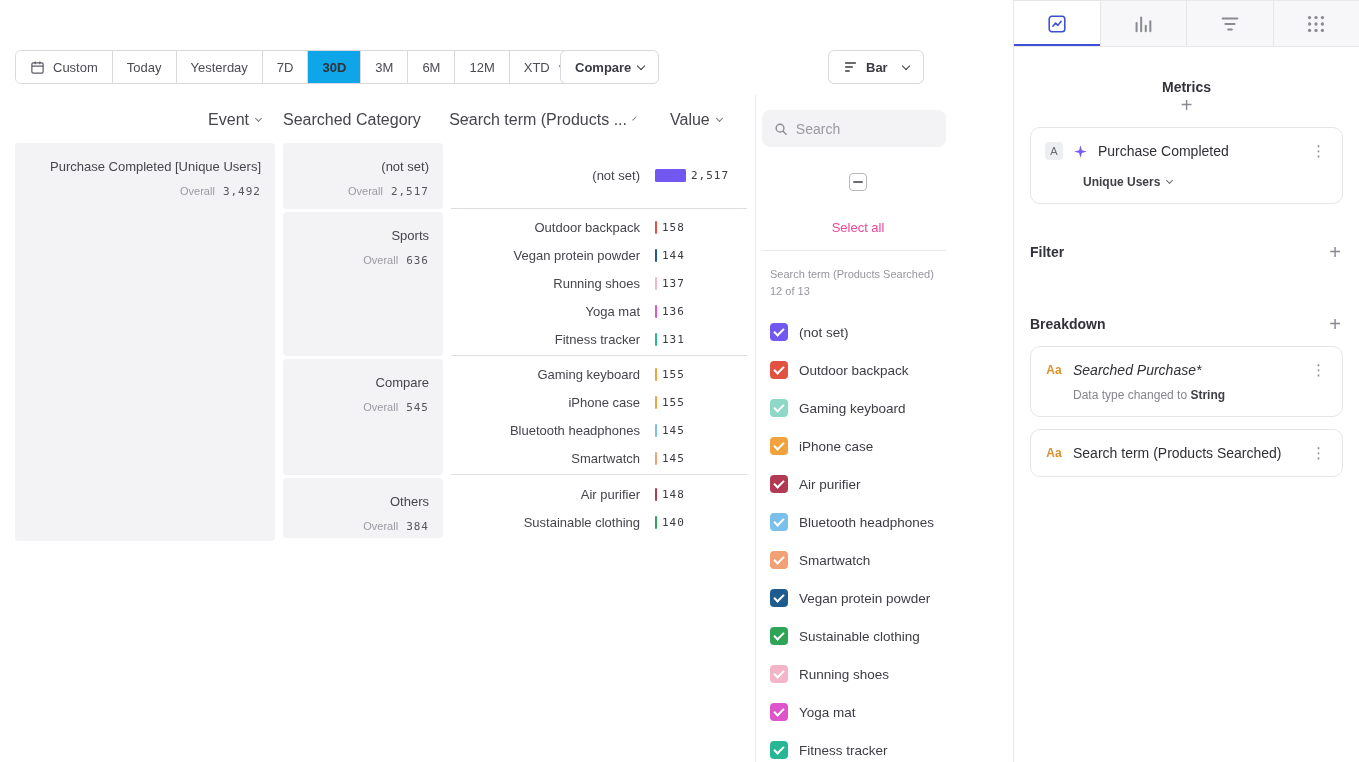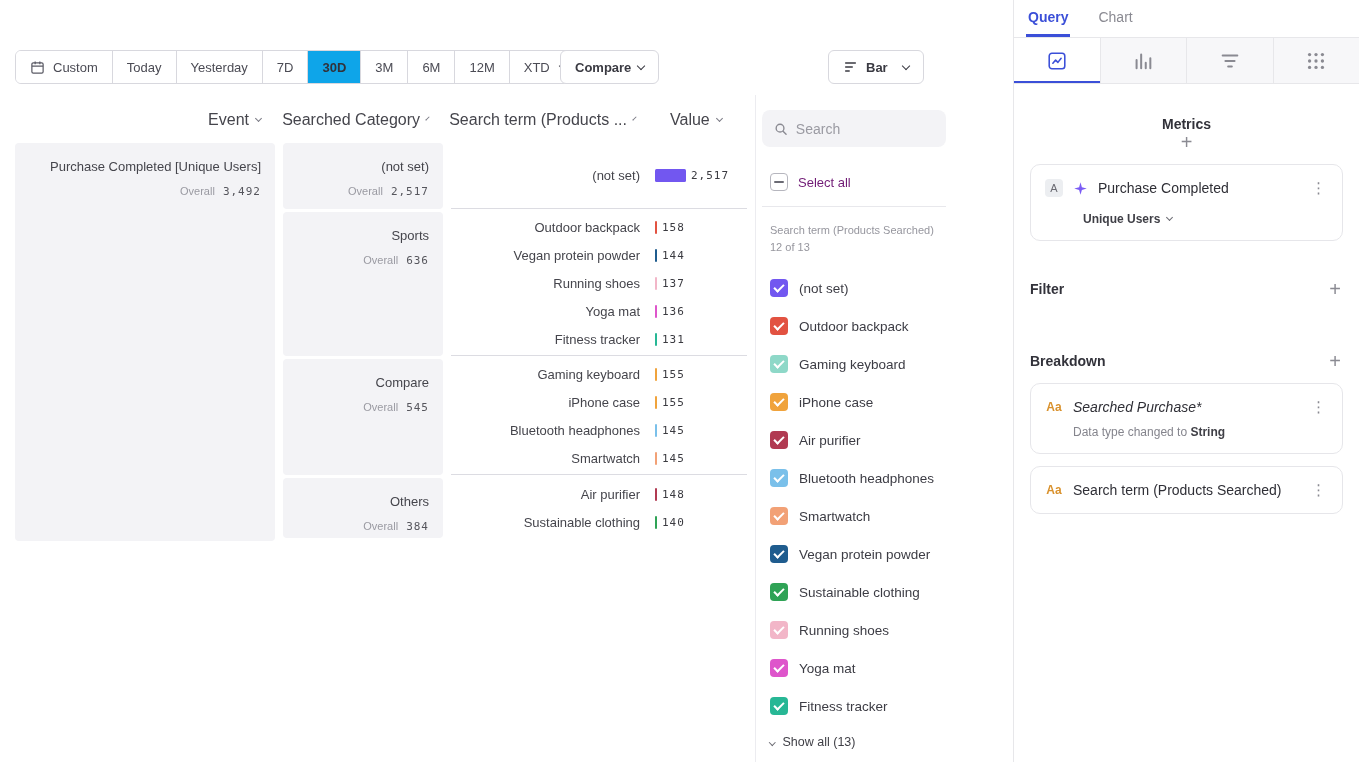--- a/index.html
+++ b/index.html
@@ -21,21 +21,21 @@
   .btn { position:absolute; display:flex; align-items:center; height:34px; padding:0 14px;
          border:1px solid #d8d8de; border-radius:6px; background:#fff; font-size:13px; color:#3a3a42; cursor:pointer; }
   .compare-btn { left:560px; top:0; font-weight:bold; }
   .bar-btn { left:828px; top:0; gap:8px; font-weight:bold; }
 
   
   .thead { position:absolute; left:15px; top:111px; width:732px; display:flex; font-size:16px; color:#45454c; }
   .th { display:flex; align-items:center; cursor:pointer; white-space:nowrap; }
   .th .chev { width:5px; height:5px; color:#7a7a84; }
   .th-event { width:260px; justify-content:flex-end; padding-right:14px; }
-  .th-cat   { width:160px; margin-left:8px; justify-content:flex-end; padding-right:15px; }
+  .th-cat   { width:160px; margin-left:8px; padding-right:15px;gap:39px; }
   .th-term  { width:196px; margin-left:8px; justify-content:flex-end; padding-right:12px; }
   .th-value { margin-left:8px; padding-left:15px; }
 
   .table-area { position:absolute; left:15px; top:143px; display:flex; align-items:stretch; }
   .event-cell { width:260px; background:#f3f3f6; border-radius:4px; padding:16px 14px 0 0; text-align:right; }
   .cell-title { font-size:13px; color:#45454c; line-height:1.3; }
   .cell-sub { margin-top:5px; }
   .overall-label { font-size:11px; color:#9a9aa2; margin-right:8px; }
   .num { font-family:"DejaVu Sans Mono",monospace; font-size:11px; color:#55555c; letter-spacing:1px; }
   .groups { margin-left:8px; }
@@ -49,22 +49,22 @@
   .bar { height:13px; border-radius:1.5px; flex:none; }
   .bar-val { margin-left:5px; color:#3a3a40; }
 
   .vdivider { position:absolute; left:755px; top:95px; bottom:0; width:1px; background:#ececf0; }
 
   
   .filter-panel { position:absolute; left:762px; top:110px; width:184px; }
   .search-box { height:37px; background:#f3f3f6; border-radius:8px; display:flex; align-items:center; padding:0 12px; gap:8px; }
   .search-box input { border:none; outline:none; background:transparent; font-size:14px; color:#3c3c44; width:100%; }
   .search-box input::placeholder { color:#9a9aa2; }
-  .select-all-row { margin-top:26px; display:flex; align-items:center; gap:10px; padding-left:8px;
-                    font-size:13px; color:#701a75; cursor:pointer; }
+  .select-all-row { margin-top:26px; display:flex; align-items:center; gap:29px; padding-left:8px;
+                    font-size:13px; color:#ec4899; cursor:pointer;flex-direction:column; }
   .cbx { width:18px; height:18px; border-radius:4px; flex:none; position:relative; }
   .cbx.indet { background:#fff; border:1.5px solid #b6b6be; }
   .cbx.indet::after { content:""; position:absolute; left:3px; right:3px; top:50%; height:2px; margin-top:-1px;
                       background:#6b6b74; border-radius:1px; }
   .cbx.checked::after { content:""; position:absolute; left:6px; top:3px; width:4px; height:8px;
                         border-right:2px solid #fff; border-bottom:2px solid #fff; transform:rotate(45deg); }
   .fdivider { border-bottom:1px solid #e8e8ec; margin-top:15px; }
   .list-caption { margin-top:15px; padding-left:8px; font-size:11px; line-height:1.5; color:#96969e; width:172px; }
   .filter-list { margin-top:14px; }
   .fitem { height:38px; display:flex; align-items:center; gap:11px; padding-left:8px;
@@ -379,28 +379,20 @@
       </div>
     </div>
 
   <div class="show-all">
     <span class="chev"></span>
     <span>Show all (13)</span>
   </div>
 </div>
 
 <aside class="sidebar">
-  <div class="qc-tabs">
-    <div class="qc-tab active">
-      <span>Query</span>
-    </div>
-    <div class="qc-tab">
-      <span>Chart</span>
-    </div>
-  </div>
 
   <div class="icon-tabs">
     <div class="icon-tab active">
       <svg width="22" height="22" viewBox="0 0 24 24" fill="none" stroke="currentColor" stroke-width="1.7" stroke-linecap="round" stroke-linejoin="round">
         <rect x="3.5" y="3.5" width="17" height="17" rx="3"></rect>
         <path d="M7.5 14.5l3-3.5 2.5 2.5 3.5-4.5"></path>
       </svg>
     </div>
     <div class="icon-tab">
       <svg width="22" height="22" viewBox="0 0 24 24" fill="none" stroke="currentColor" stroke-width="2.2" stroke-linecap="round">

